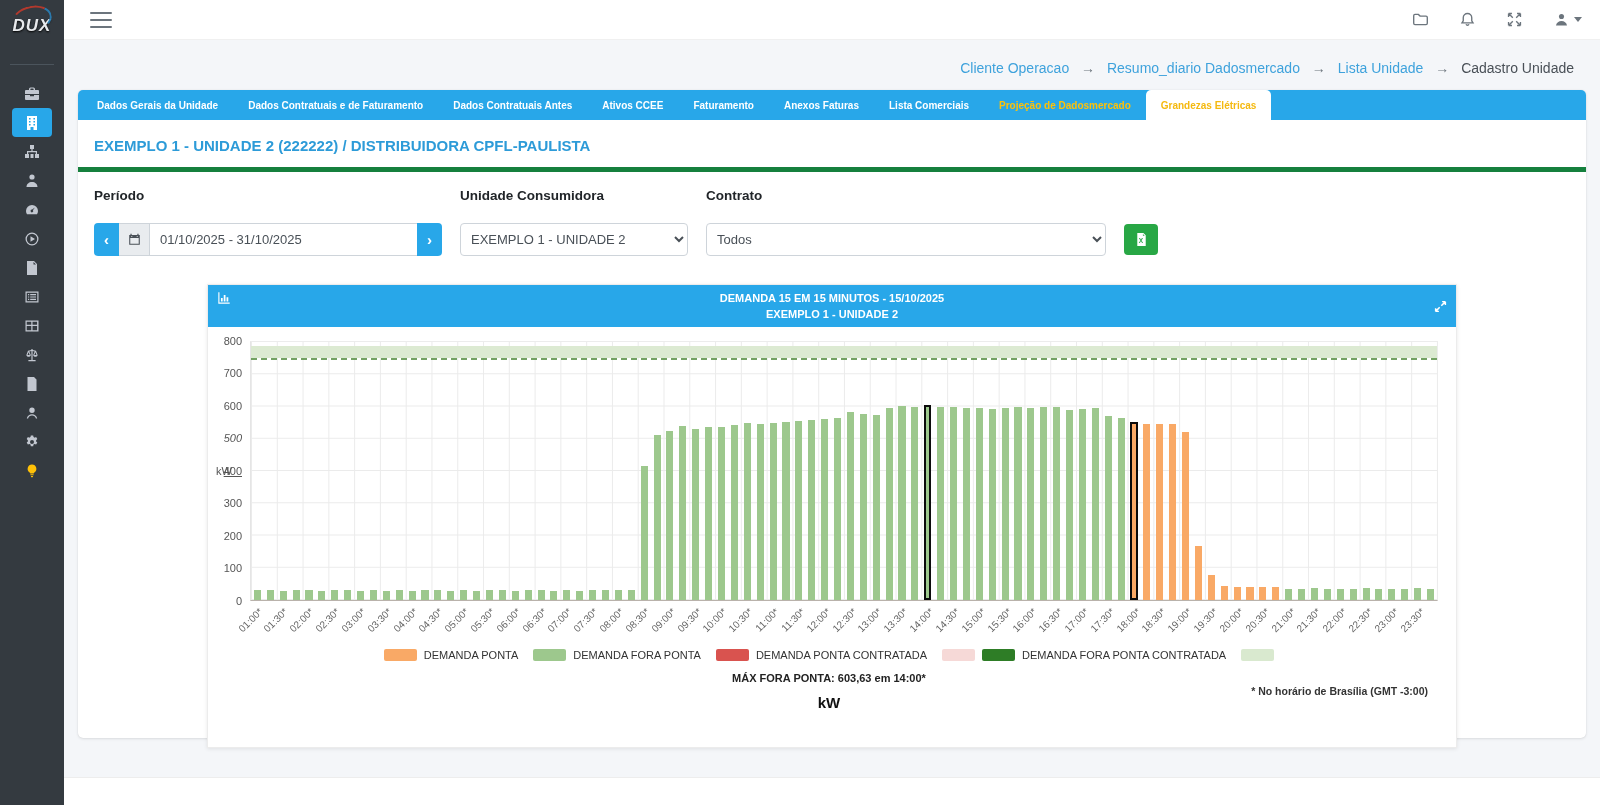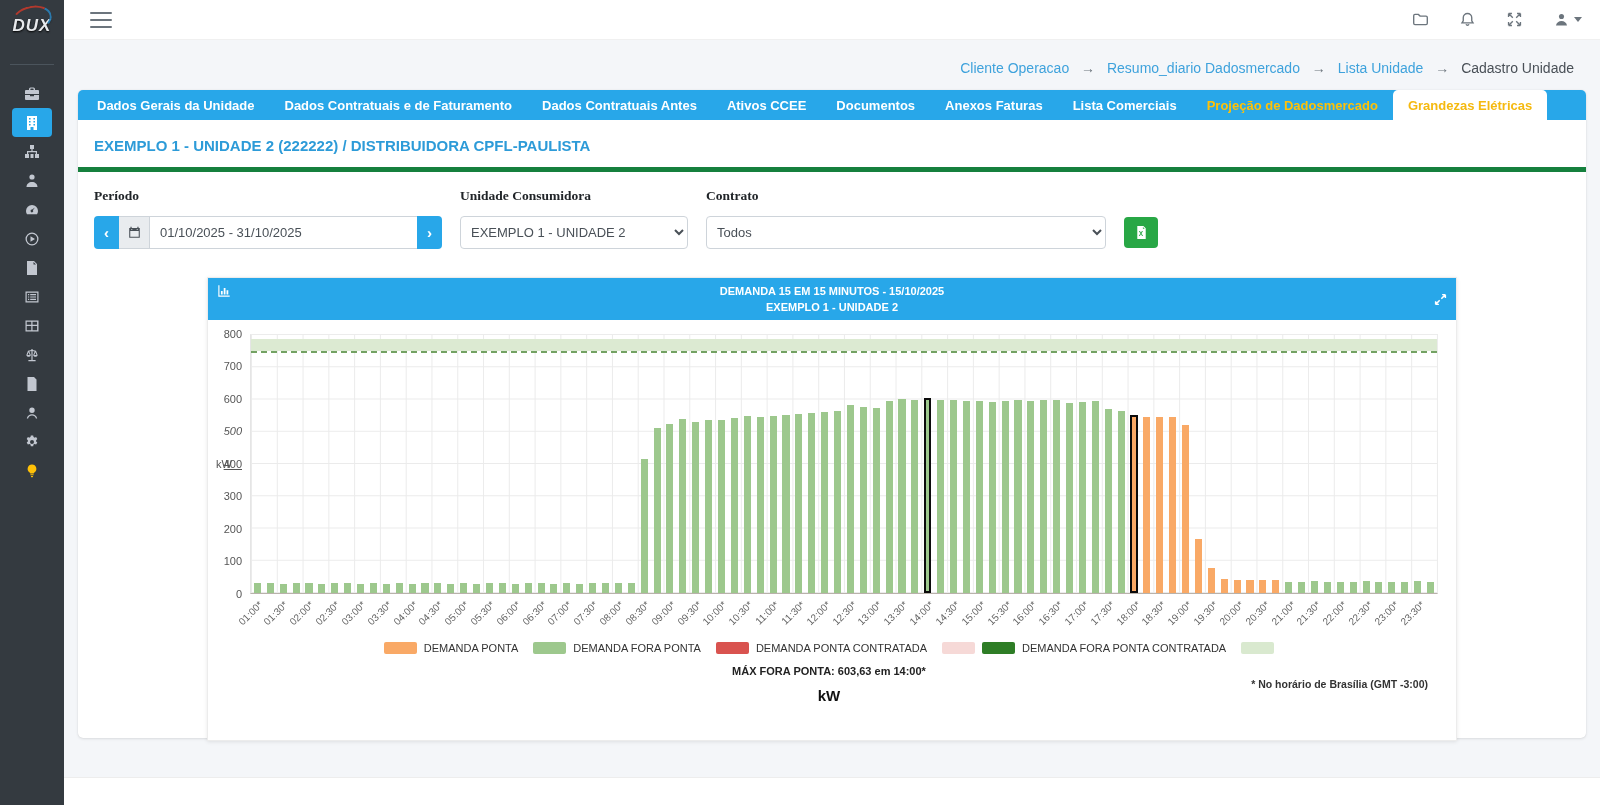--- a/index.html
+++ b/index.html
@@ -38,32 +38,32 @@
   .content { position:absolute; left:64px; top:40px; right:0; bottom:0; background:#f4f6f9; }
   .breadcrumb { text-align:right; padding:20px 26px 14px; font-size:14px; color:#495057; }
   .breadcrumb a { color:#3ea2dc; text-decoration:none; cursor:pointer; }
   .crumb-sep { color:#6c757d; margin:0 8px; }
 
   .main-card { margin:0 14px; background:#fff; border-radius:5px; height:648px;
     box-shadow:0 0 1px rgba(0,0,0,.12), 0 1px 3px rgba(0,0,0,.1); position:relative; }
 
   
   .tabbar { display:flex; background:#28a7e9; border-radius:5px 5px 0 0; height:30px; align-items:stretch; padding-left:4px; overflow:hidden; }
-  .tab { display:flex; align-items:center; padding:0 15px; font-size:13px; font-weight:bold;
+  .tab { display:flex; align-items:center; padding:0 15px; font-size:10px; font-weight:bold;
     color:#fff; cursor:pointer; white-space:nowrap; }
   .tab.warn { color:#ffc107; }
   .tab.active { background:#fff; color:#f5b90f; border-radius:5px 5px 0 0; }
 
   .page-title { color:#2d9bd8; font-weight:bold; font-size:15px; padding:17px 16px 13px; }
   .title-rule { border-bottom:5px solid #15803d; }
 
   
   .filters { display:flex; padding:16px; gap:18px; align-items:flex-end; }
   .fgroup { display:flex; flex-direction:column; }
-  .flabel { font-size:13.5px; font-weight:bold; color:#212529; margin-bottom:12px;font-family:Liberation Serif, serif; }
+  .flabel { font-size:13.5px; font-weight:bold; color:#212529; margin-bottom:20px; }
   .igroup { display:flex; height:33px; }
   .nav-btn { width:25px; background:#28a7e9; color:#fff; border:none; display:flex;
     align-items:center; justify-content:center; font-size:15px; font-weight:bold; cursor:pointer; }
   .nav-btn.left { border-radius:4px 0 0 4px; }
   .nav-btn.right { border-radius:0 4px 4px 0; }
   .addon { width:30px; background:#e9ecef; border:1px solid #ced4da; border-left:none; border-right:none;
     display:flex; align-items:center; justify-content:center; }
   .addon svg { width:13px; height:13px; fill:#495057; }
   .dateinput { width:268px; border:1px solid #ced4da; border-right:none; font-size:13px;
     color:#495057; padding:0 10px; outline:none; font-family:inherit; }
@@ -251,21 +251,21 @@
     <span>Cadastro Unidade</span>
   </div>
 
   <div class="main-card">
 
     <div class="tabbar">
       <div class="tab">Dados Gerais da Unidade</div>
       <div class="tab">Dados Contratuais e de Faturamento</div>
       <div class="tab">Dados Contratuais Antes</div>
       <div class="tab">Ativos CCEE</div>
-      <div class="tab">Documentos</div>
+      <div class="tab">Faturamento</div>
       <div class="tab">Anexos Faturas</div>
       <div class="tab">Lista Comerciais</div>
       <div class="tab warn">Projeção de Dadosmercado</div>
       <div class="tab active">Grandezas Elétricas</div>
     </div>
 
     <div class="title-rule">
       <div class="page-title">EXEMPLO 1 - UNIDADE 2 (222222) / DISTRIBUIDORA CPFL-PAULISTA</div>
     </div>
 

